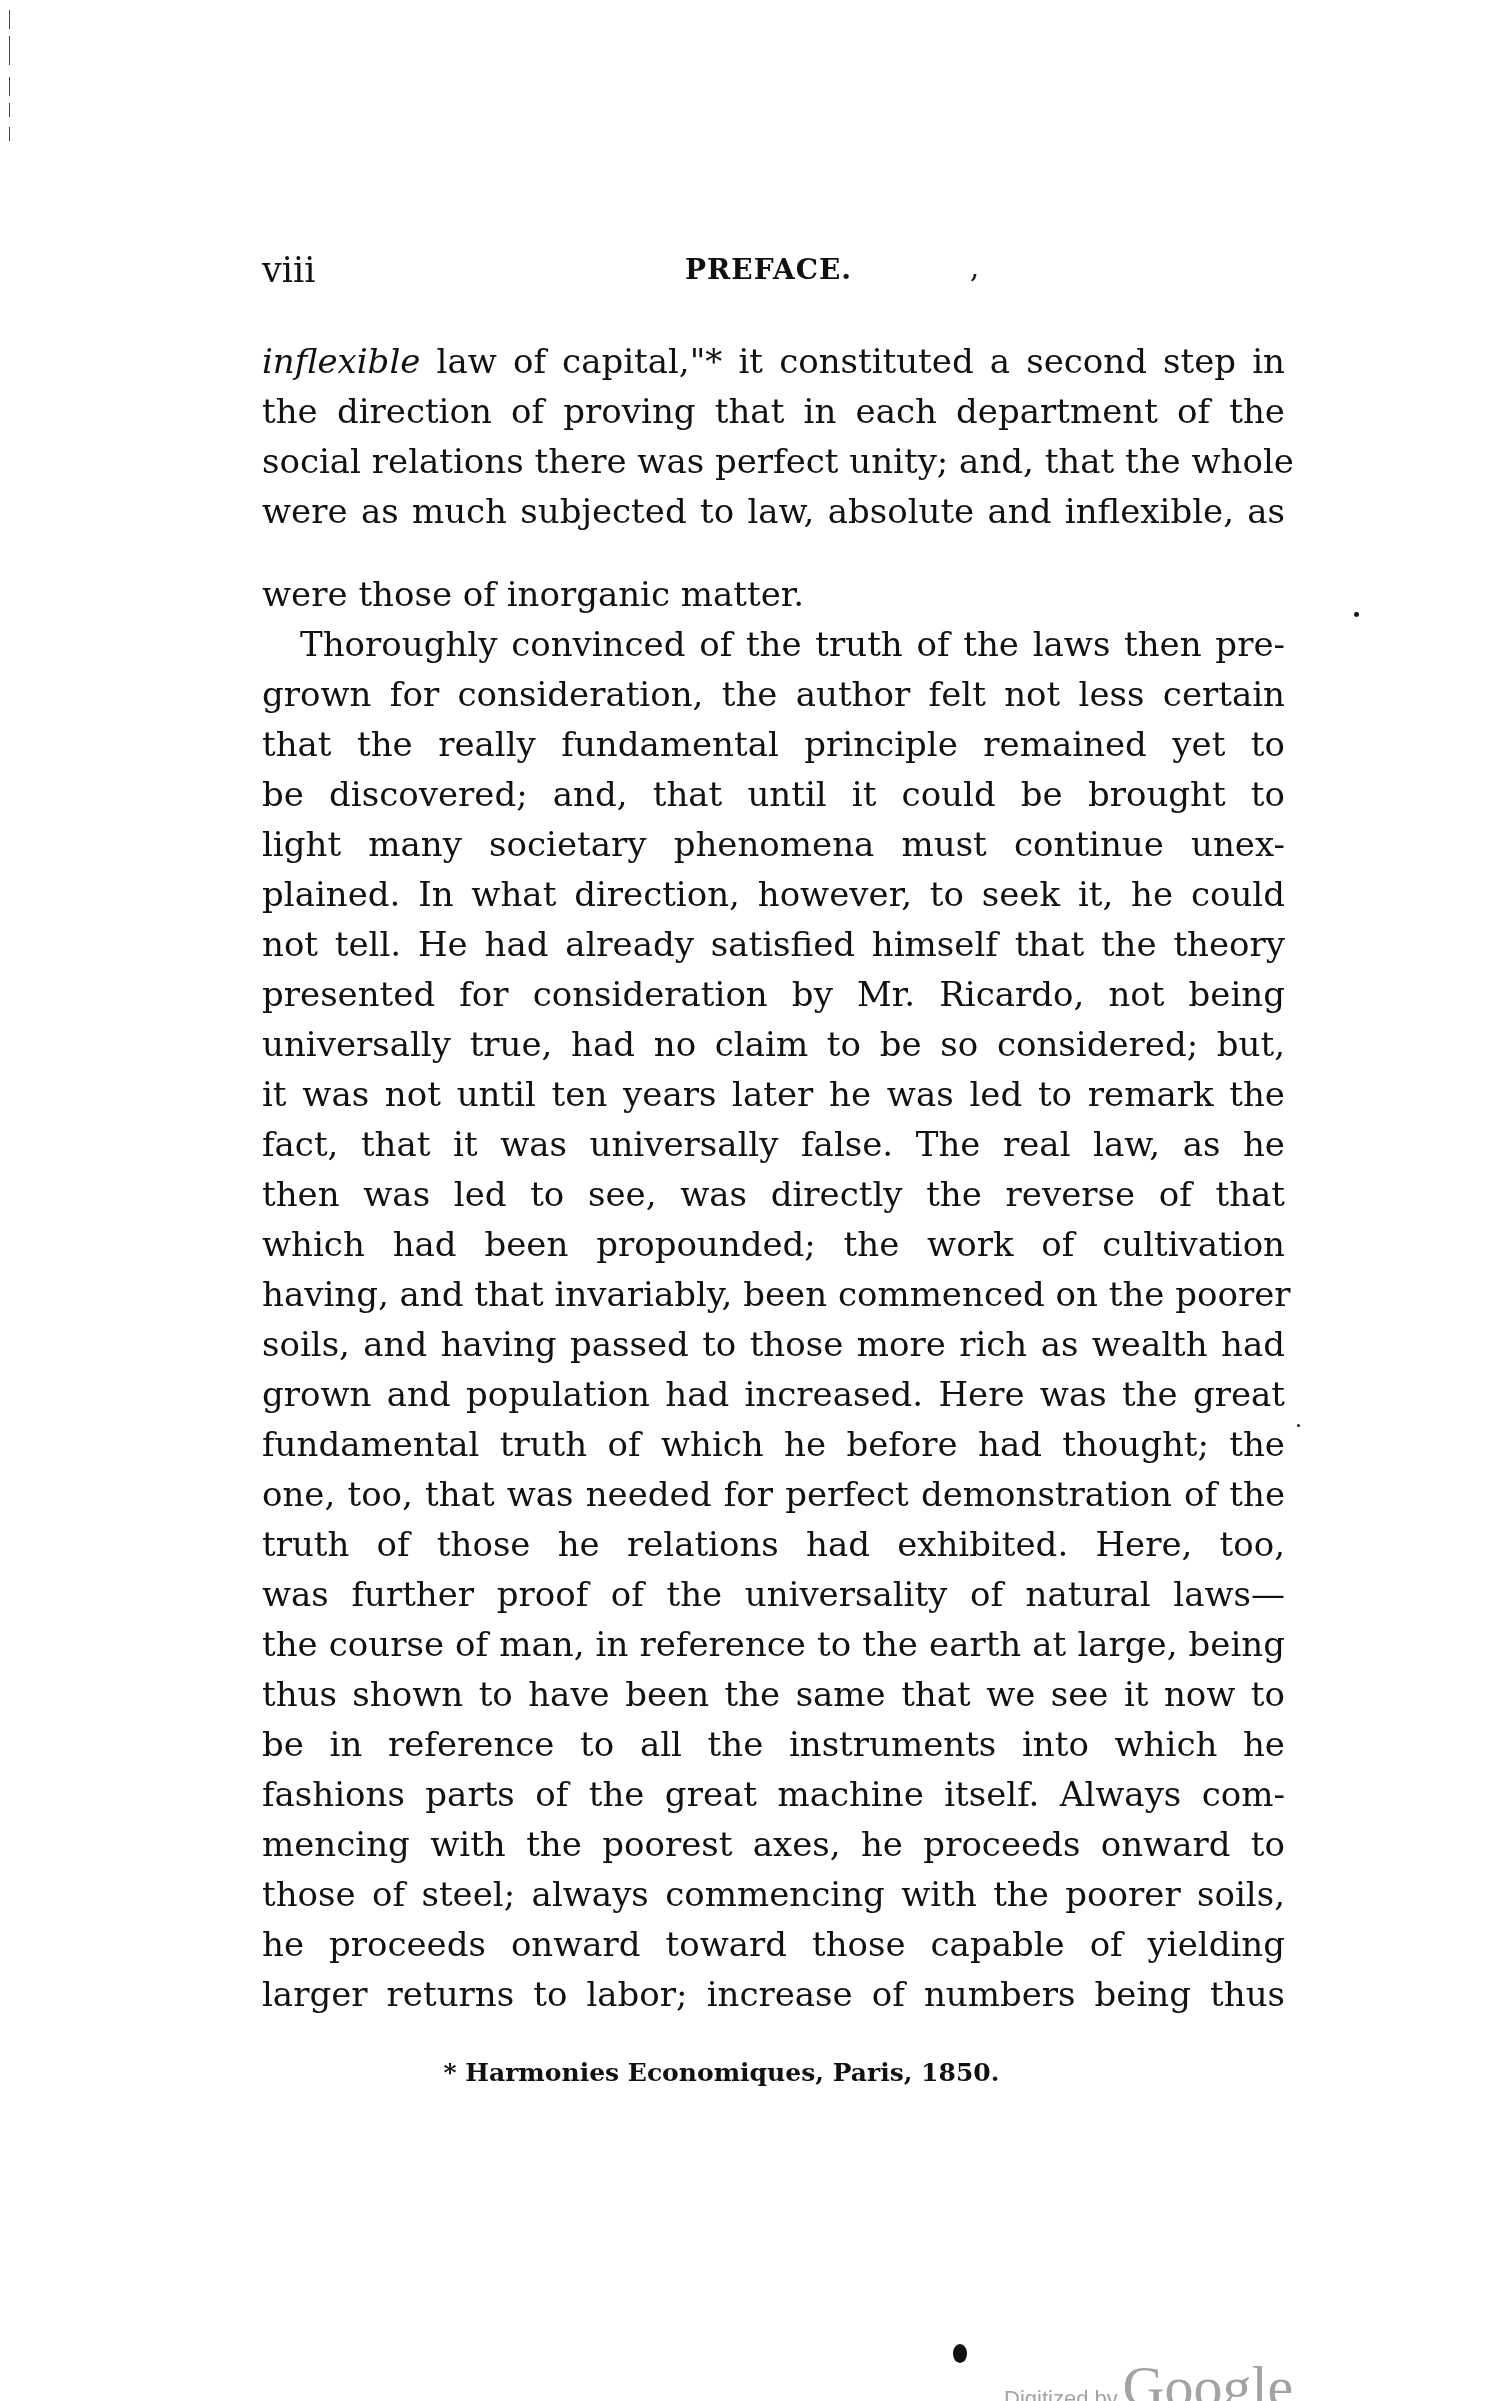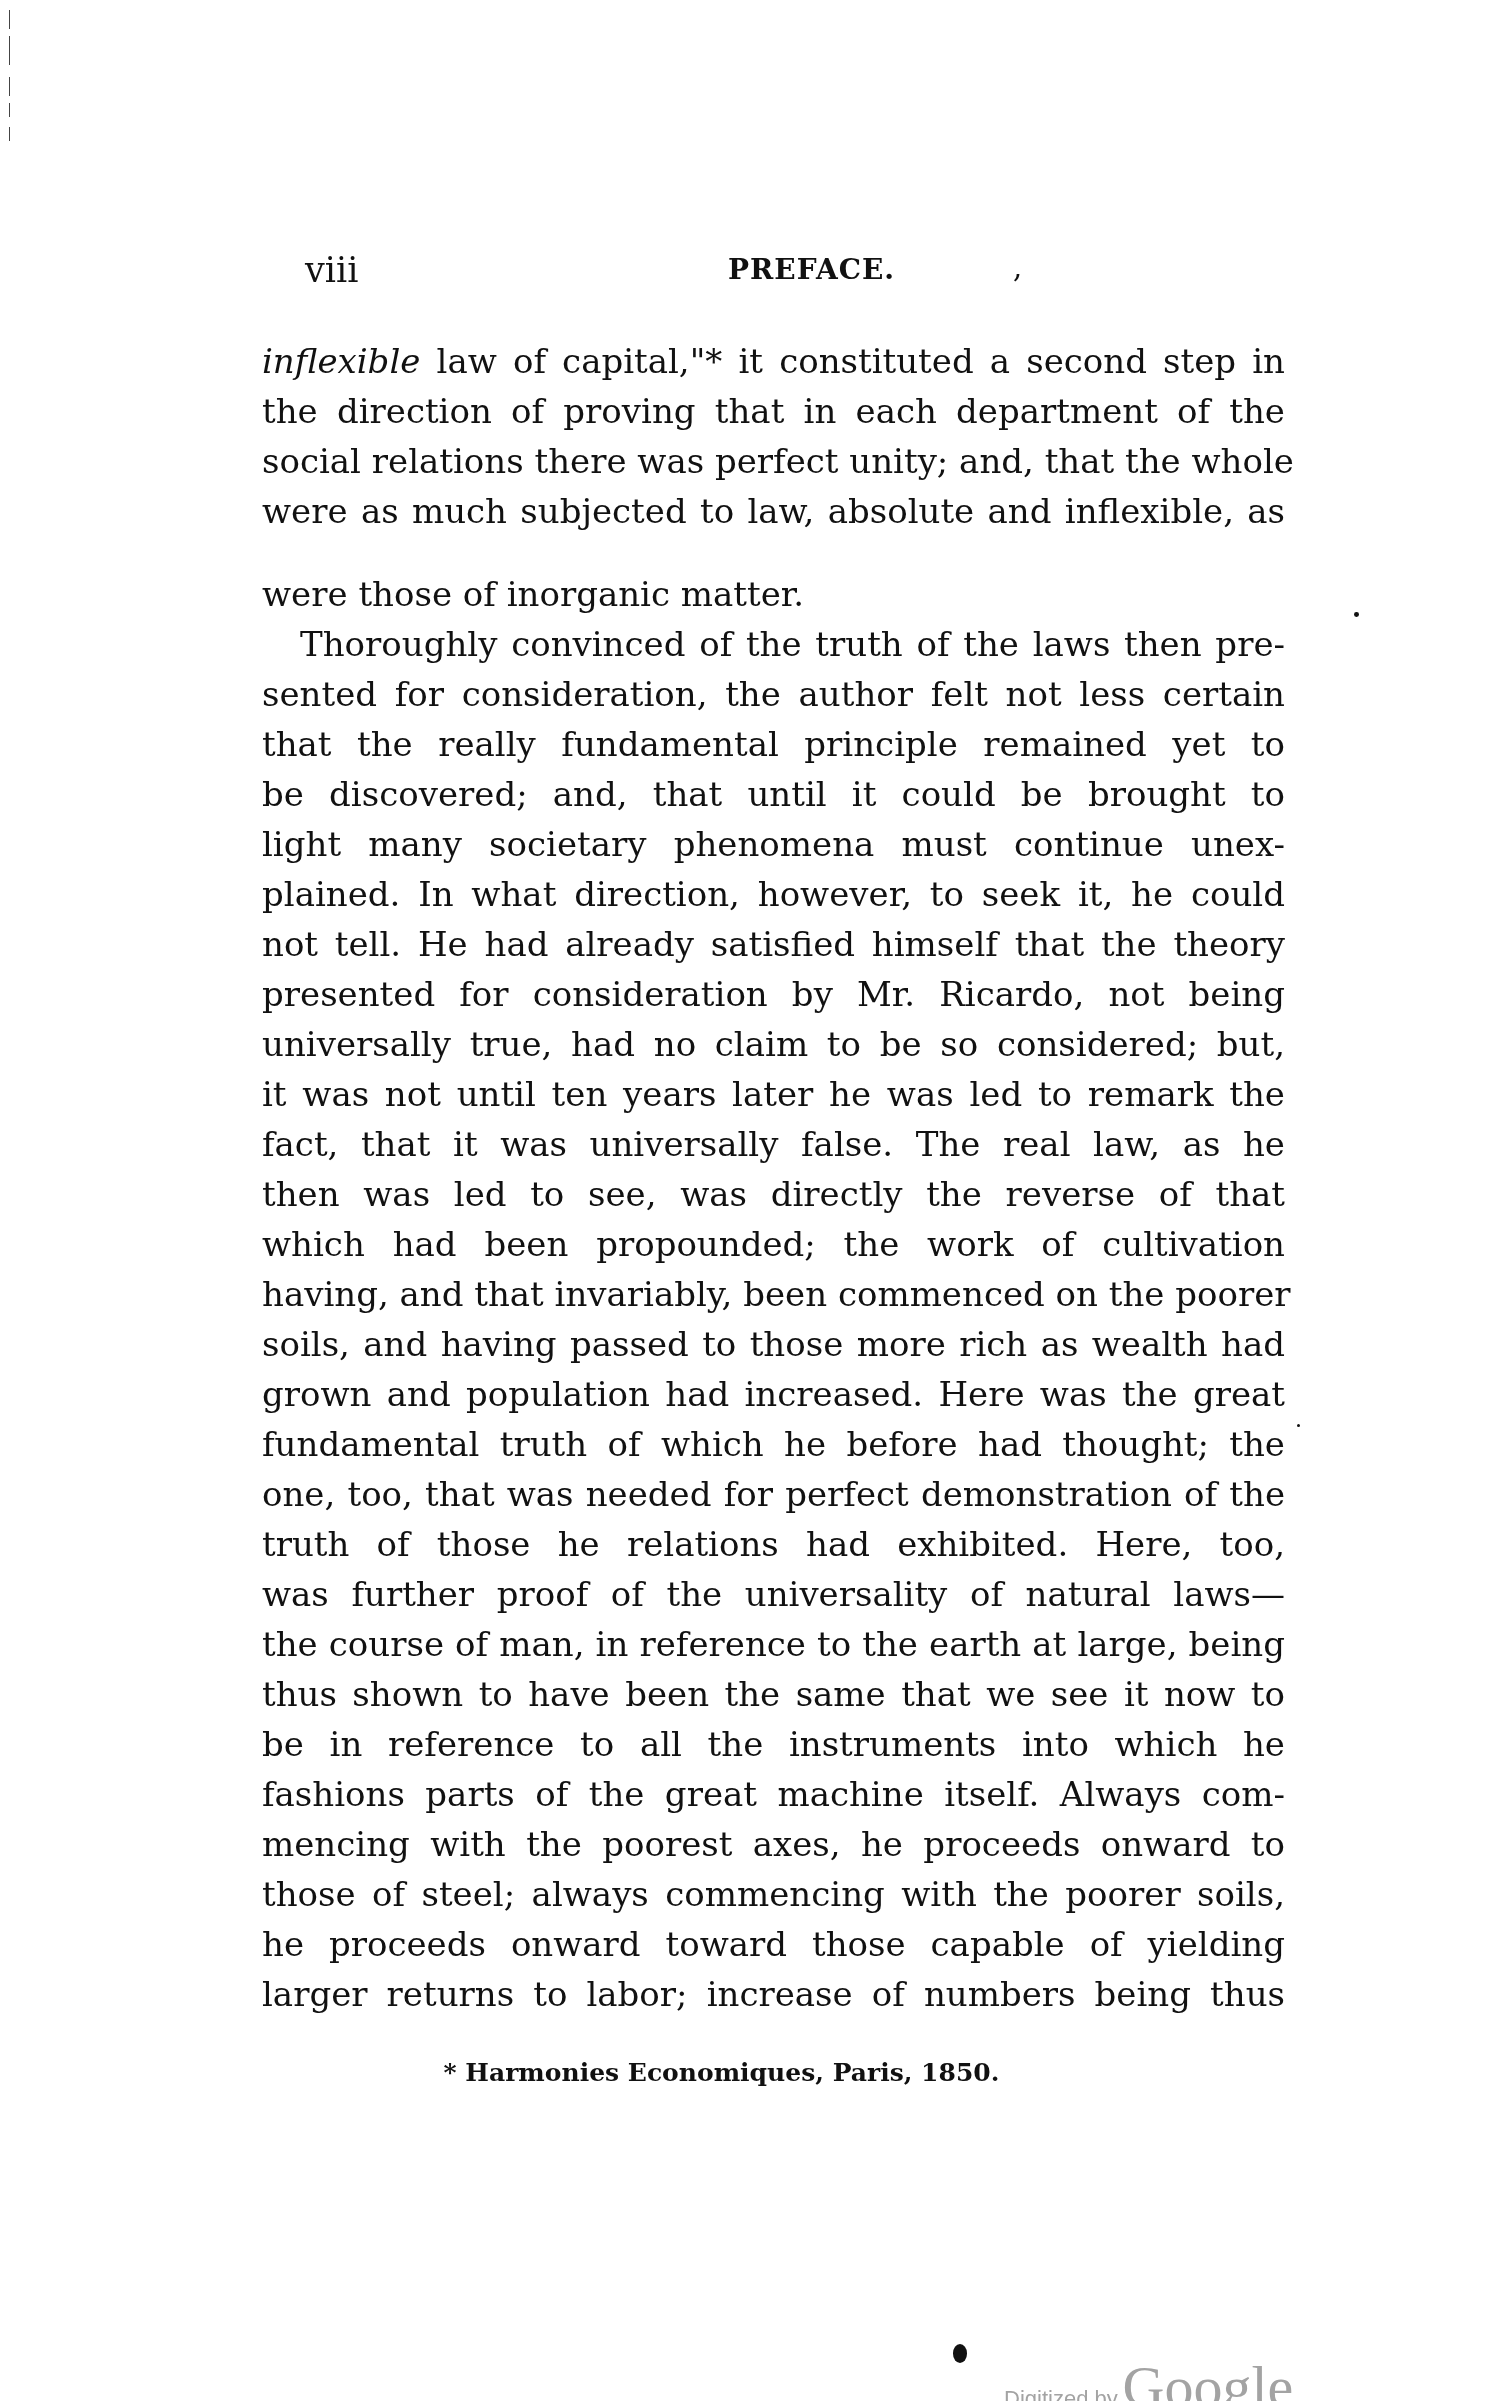--- a/index.html
+++ b/index.html
@@ -1,20 +1,20 @@
 <!DOCTYPE html>
 <html style="font-size:7.7px"><head>
   <meta charset="utf-8">
   <style>
     html, body { margin: 0; padding: 0; background: #ffffff; }
     body { width: 1505px; height: 2514px; position: relative; overflow: hidden; }
     .page { position: absolute; left: 0; top: 0; width: 1505px; height: 2514px; background: #fff; }
     .gutter-mark { position: absolute; left: 8.6px; width: 1.4px; background: #444; }
     .header { position: absolute; top: 250px; left: 262px; width: 1023px; height: 43px;
-      font-family: "DejaVu Serif", serif; color: #111; margin-left: 43px; }
+      font-family: "DejaVu Serif", serif; color: #111; }
     .folio { position: absolute; left: 0; top: 0; font-size: 35px; }
     .running-title { position: absolute; left: 423px; top: 2.9px; font-size: 28px; font-weight: bold; letter-spacing: 1px; }
     .stray-comma { position: absolute; left: 708px; top: 0; font-size: 29px; }
     .body-text { position: absolute; top: 336px; left: 262px; width: 1023px;
       font-family: "DejaVu Serif", serif; font-size: 34px; line-height: 50px; color: #111; }
     .line { display: block; white-space: nowrap; text-align: justify; text-align-last: justify; height: 50px; overflow: visible; }
     .line.last { text-align-last: left; margin-top: 33px; }
     .line.indent { padding-left: 38px; }
     .ital { font-style: italic; }
     .footnote { position: absolute; top: 2058px; left: 0; width: 1505px; text-align: center;
@@ -42,21 +42,21 @@
     <span class="stray-comma">,</span>
   </div>
 
   <div class="body-text">
     <span class="line"><span class="ital">inflexible</span><span> law of capital,"* it constituted a second step in</span></span>
     <span class="line">the direction of proving that in each department of the</span>
     <span class="line">social relations there was perfect unity; and, that the whole</span>
     <span class="line">were as much subjected to law, absolute and inflexible, as</span>
     <span class="line last">were those of inorganic matter.</span>
     <span class="line indent">Thoroughly convinced of the truth of the laws then pre-</span>
-    <span class="line">sented for consideration, the author felt not less certain</span>
+    <span class="line">grown for consideration, the author felt not less certain</span>
     <span class="line">that the really fundamental principle remained yet to</span>
     <span class="line">be discovered; and, that until it could be brought to</span>
     <span class="line">light many societary phenomena must continue unex-</span>
     <span class="line">plained.  In what direction, however, to seek it, he could</span>
     <span class="line">not tell.  He had already satisfied himself that the theory</span>
     <span class="line">presented for consideration by Mr. Ricardo, not being</span>
     <span class="line">universally true, had no claim to be so considered; but,</span>
     <span class="line">it was not until ten years later he was led to remark the</span>
     <span class="line">fact, that it was universally false.  The real law, as he</span>
     <span class="line">then was led to see, was directly the reverse of that</span>

